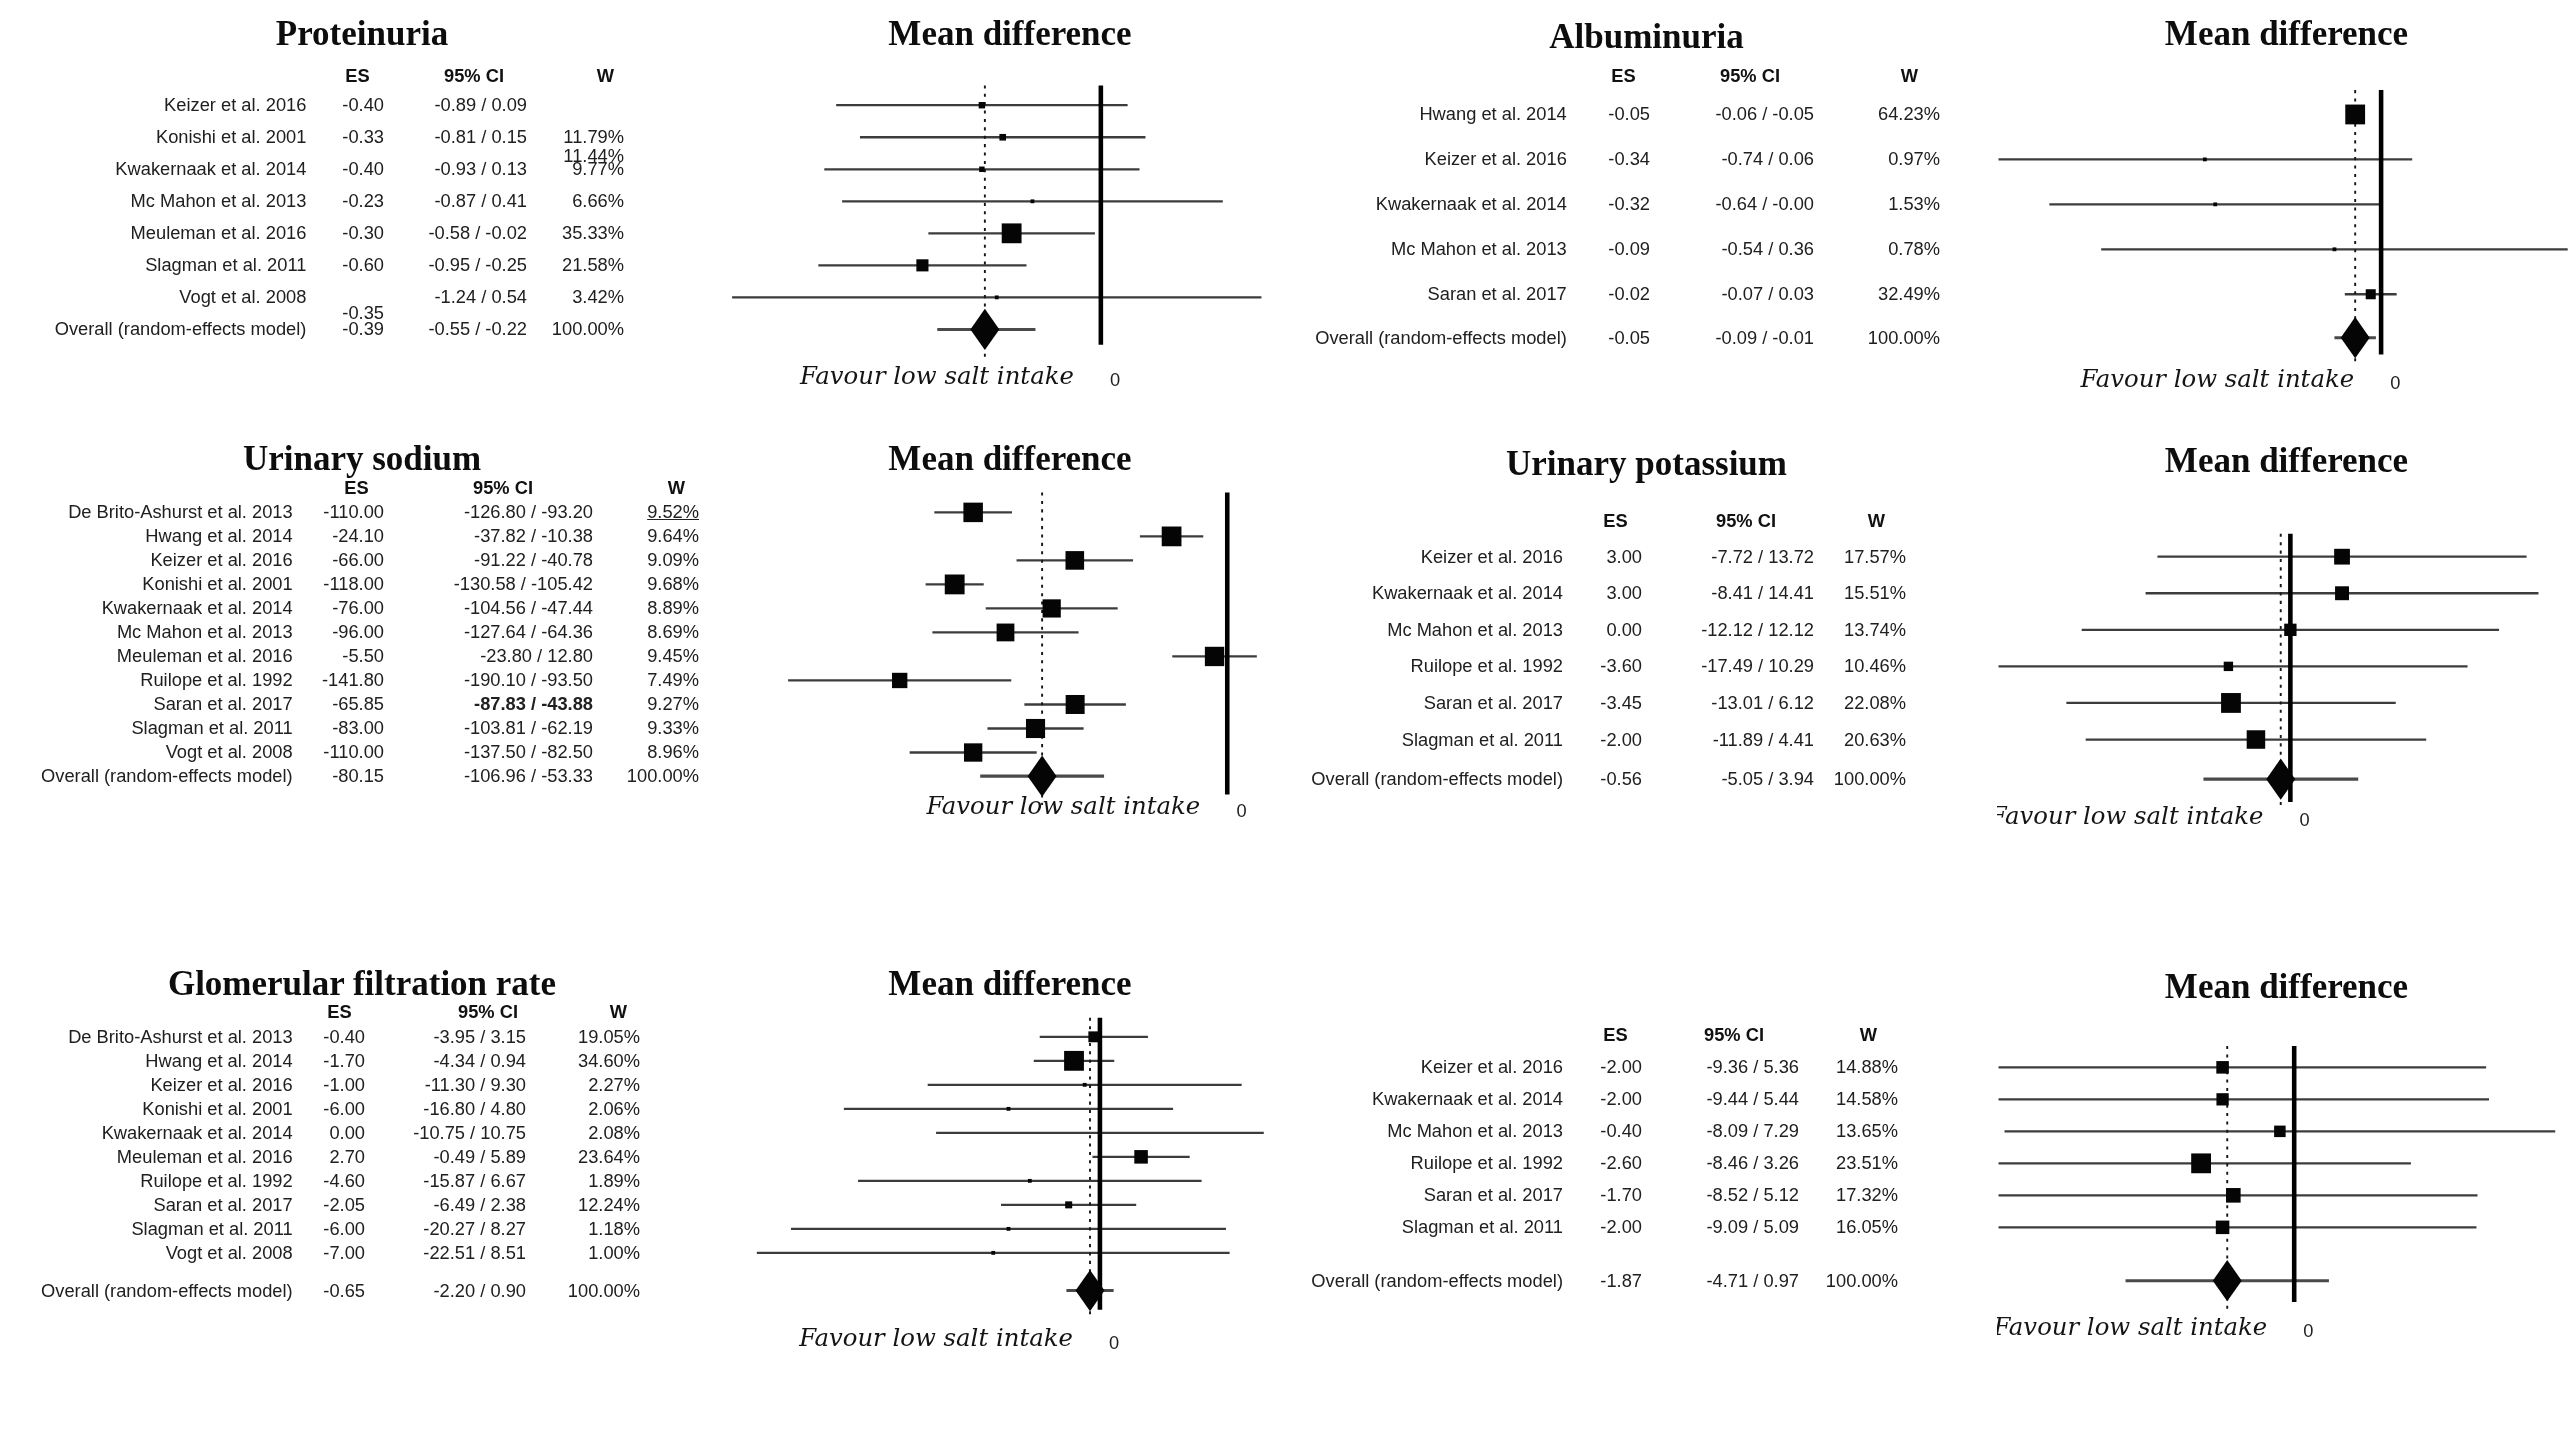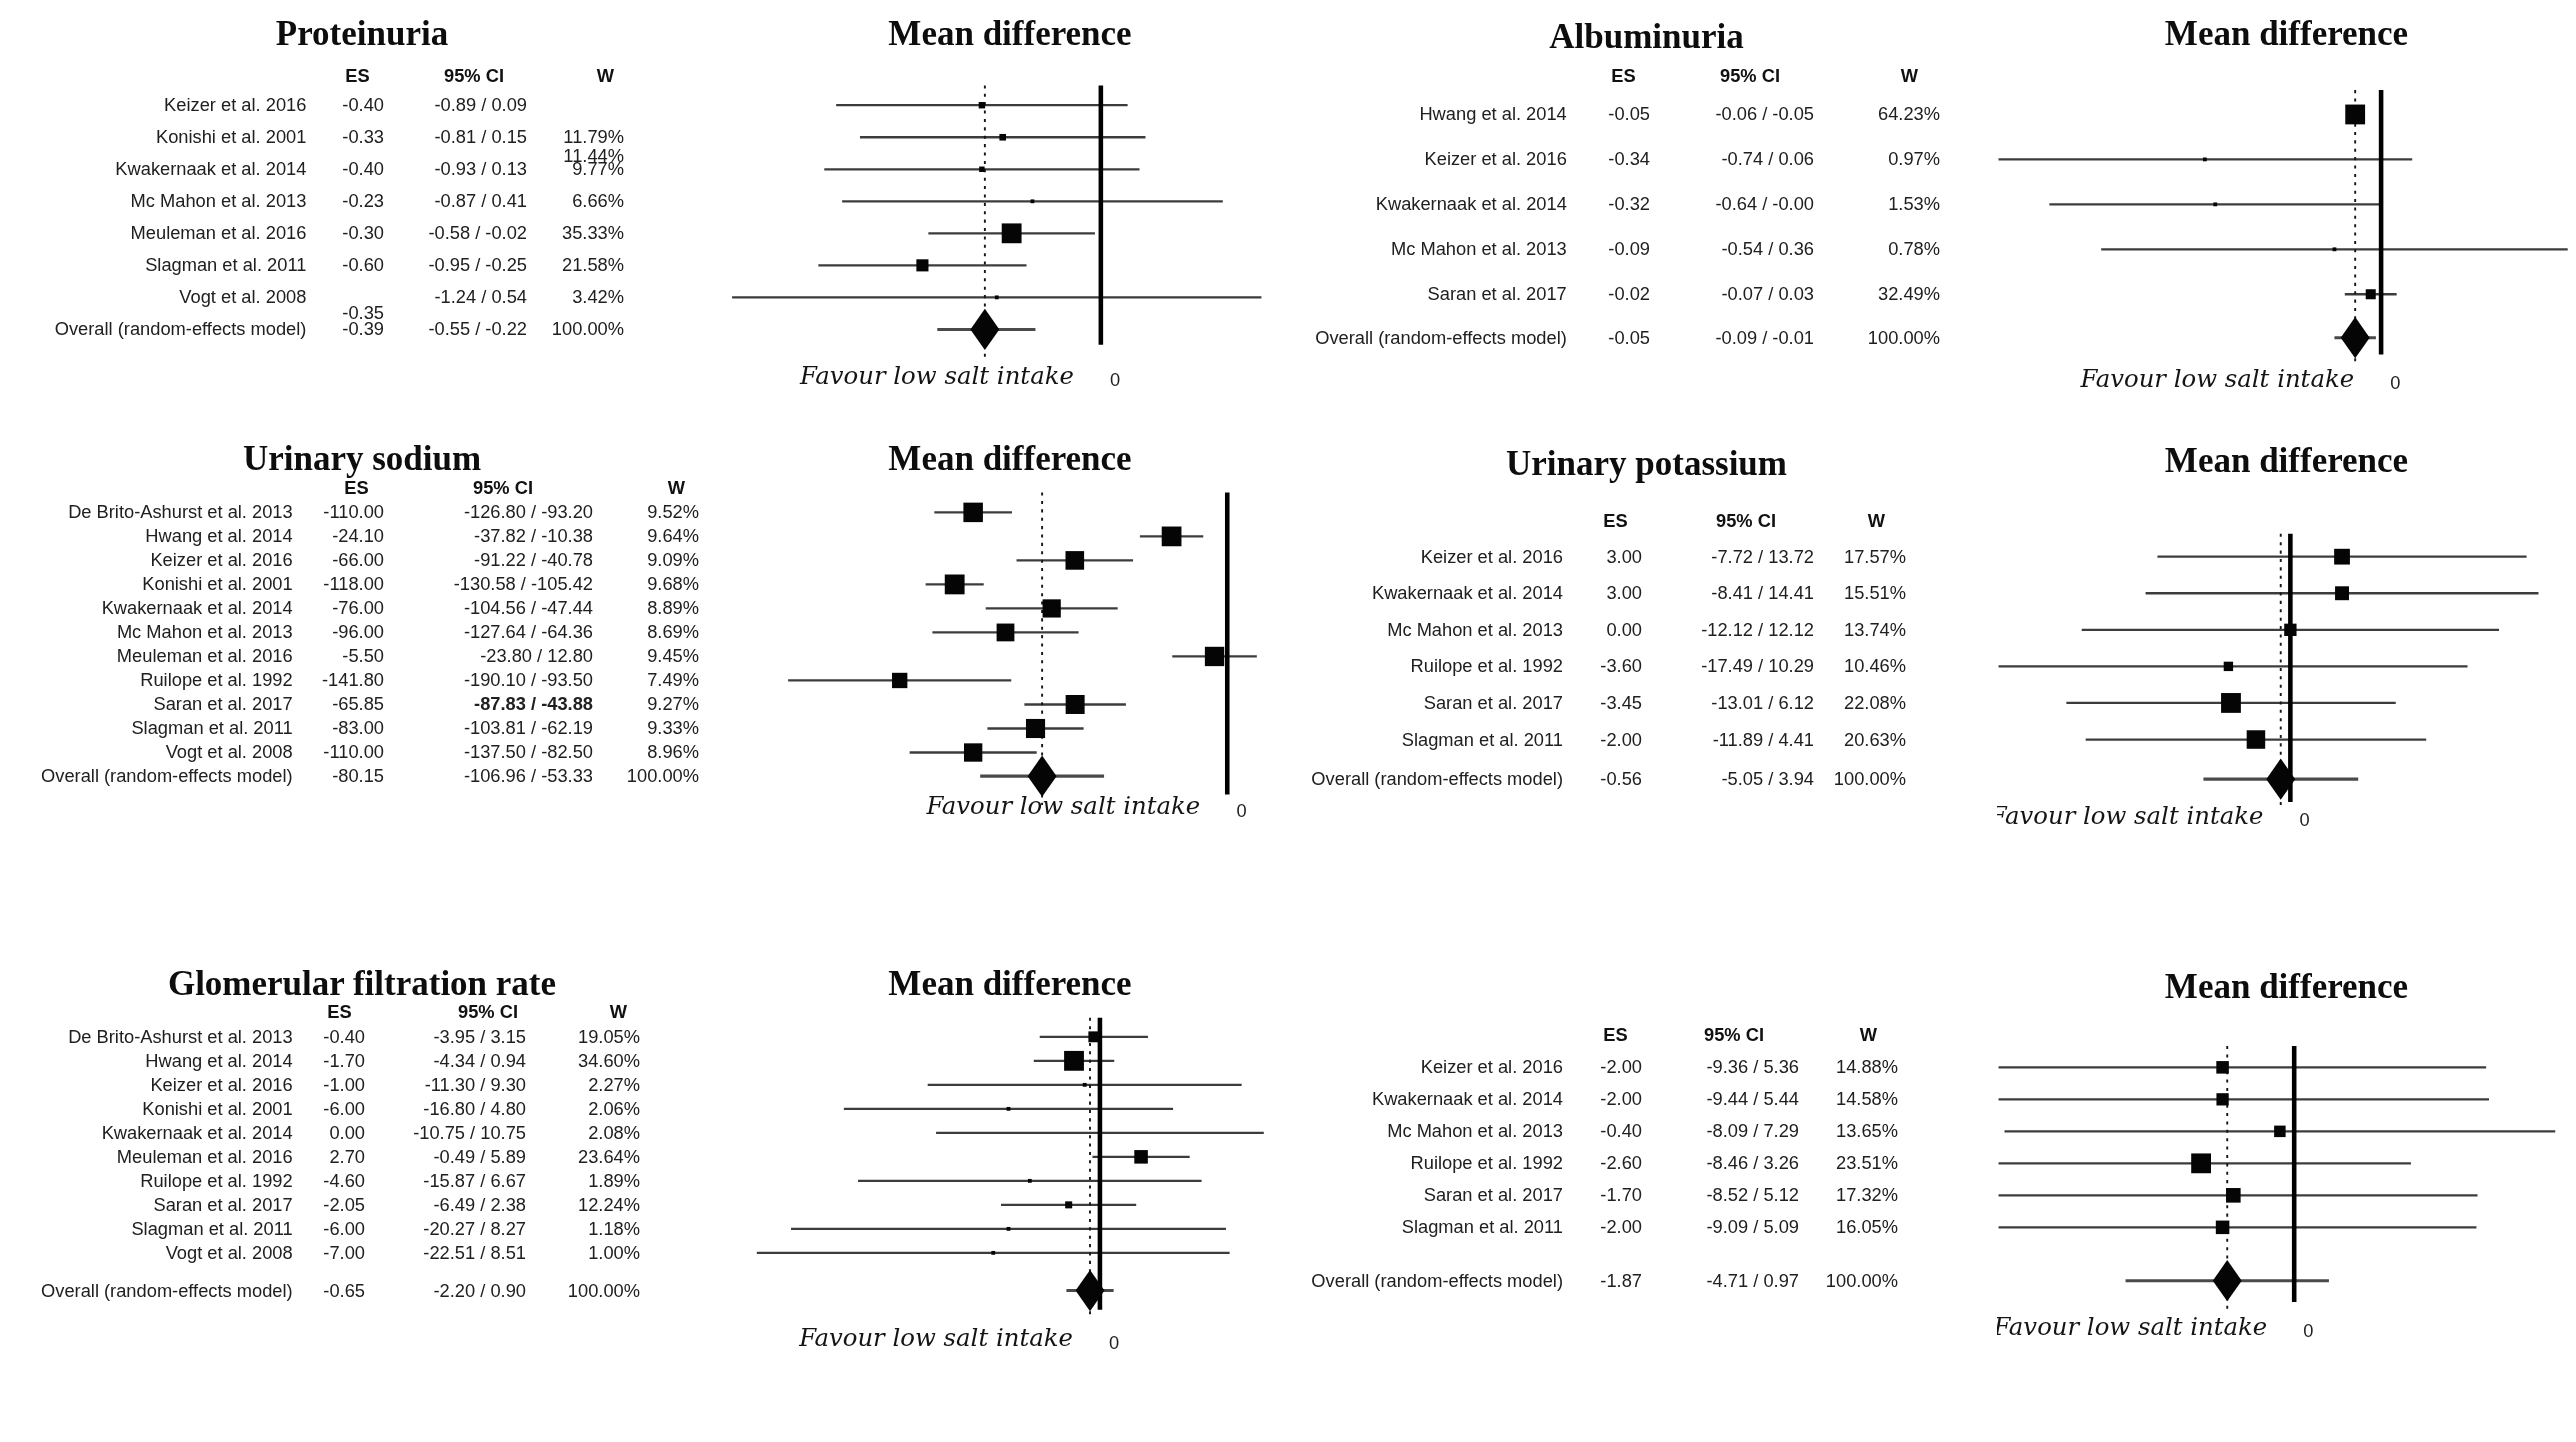--- a/index.html
+++ b/index.html
@@ -150,21 +150,21 @@
 
   <section class="cell">
     <h2 class="panel-title" style="top: 12.2px;">Urinary sodium</h2>
     <div class="ftable">
         <div class="tc th" style="left: 311px; width: 91px; top: 48px;">ES</div>
         <div class="tc th" style="left: 419px; width: 168px; top: 48px;">95% CI</div>
         <div class="tc th" style="left: 631px; width: 91px; top: 48px;">W</div>
         <div class="tc" style="left: 10.7px; width: 282px; top: 72px;">De Brito-Ashurst et al. 2013</div>
         <div class="tc" style="left: 293px; width: 91px; top: 72px;">-110.00</div>
         <div class="tc" style="left: 380px; width: 213px; top: 72px;">-126.80 / -93.20</div>
-        <div class="tc" style="left: 592px; width: 107px; top: 72px;">9.52%</div>
+        <div class="tc" style="left: 592px; width: 107px; top: 72px; text-decoration: underline;">9.52%</div>
         <div class="tc" style="left: 10.7px; width: 282px; top: 96px;">Hwang et al. 2014</div>
         <div class="tc" style="left: 293px; width: 91px; top: 96px;">-24.10</div>
         <div class="tc" style="left: 380px; width: 213px; top: 96px;">-37.82 / -10.38</div>
         <div class="tc" style="left: 592px; width: 107px; top: 96px;">9.64%</div>
         <div class="tc" style="left: 10.7px; width: 282px; top: 120px;">Keizer et al. 2016</div>
         <div class="tc" style="left: 293px; width: 91px; top: 120px;">-66.00</div>
         <div class="tc" style="left: 380px; width: 213px; top: 120px;">-91.22 / -40.78</div>
         <div class="tc" style="left: 592px; width: 107px; top: 120px;">9.09%</div>
         <div class="tc" style="left: 10.7px; width: 282px; top: 144px;">Konishi et al. 2001</div>
         <div class="tc" style="left: 293px; width: 91px; top: 144px;">-118.00</div>

